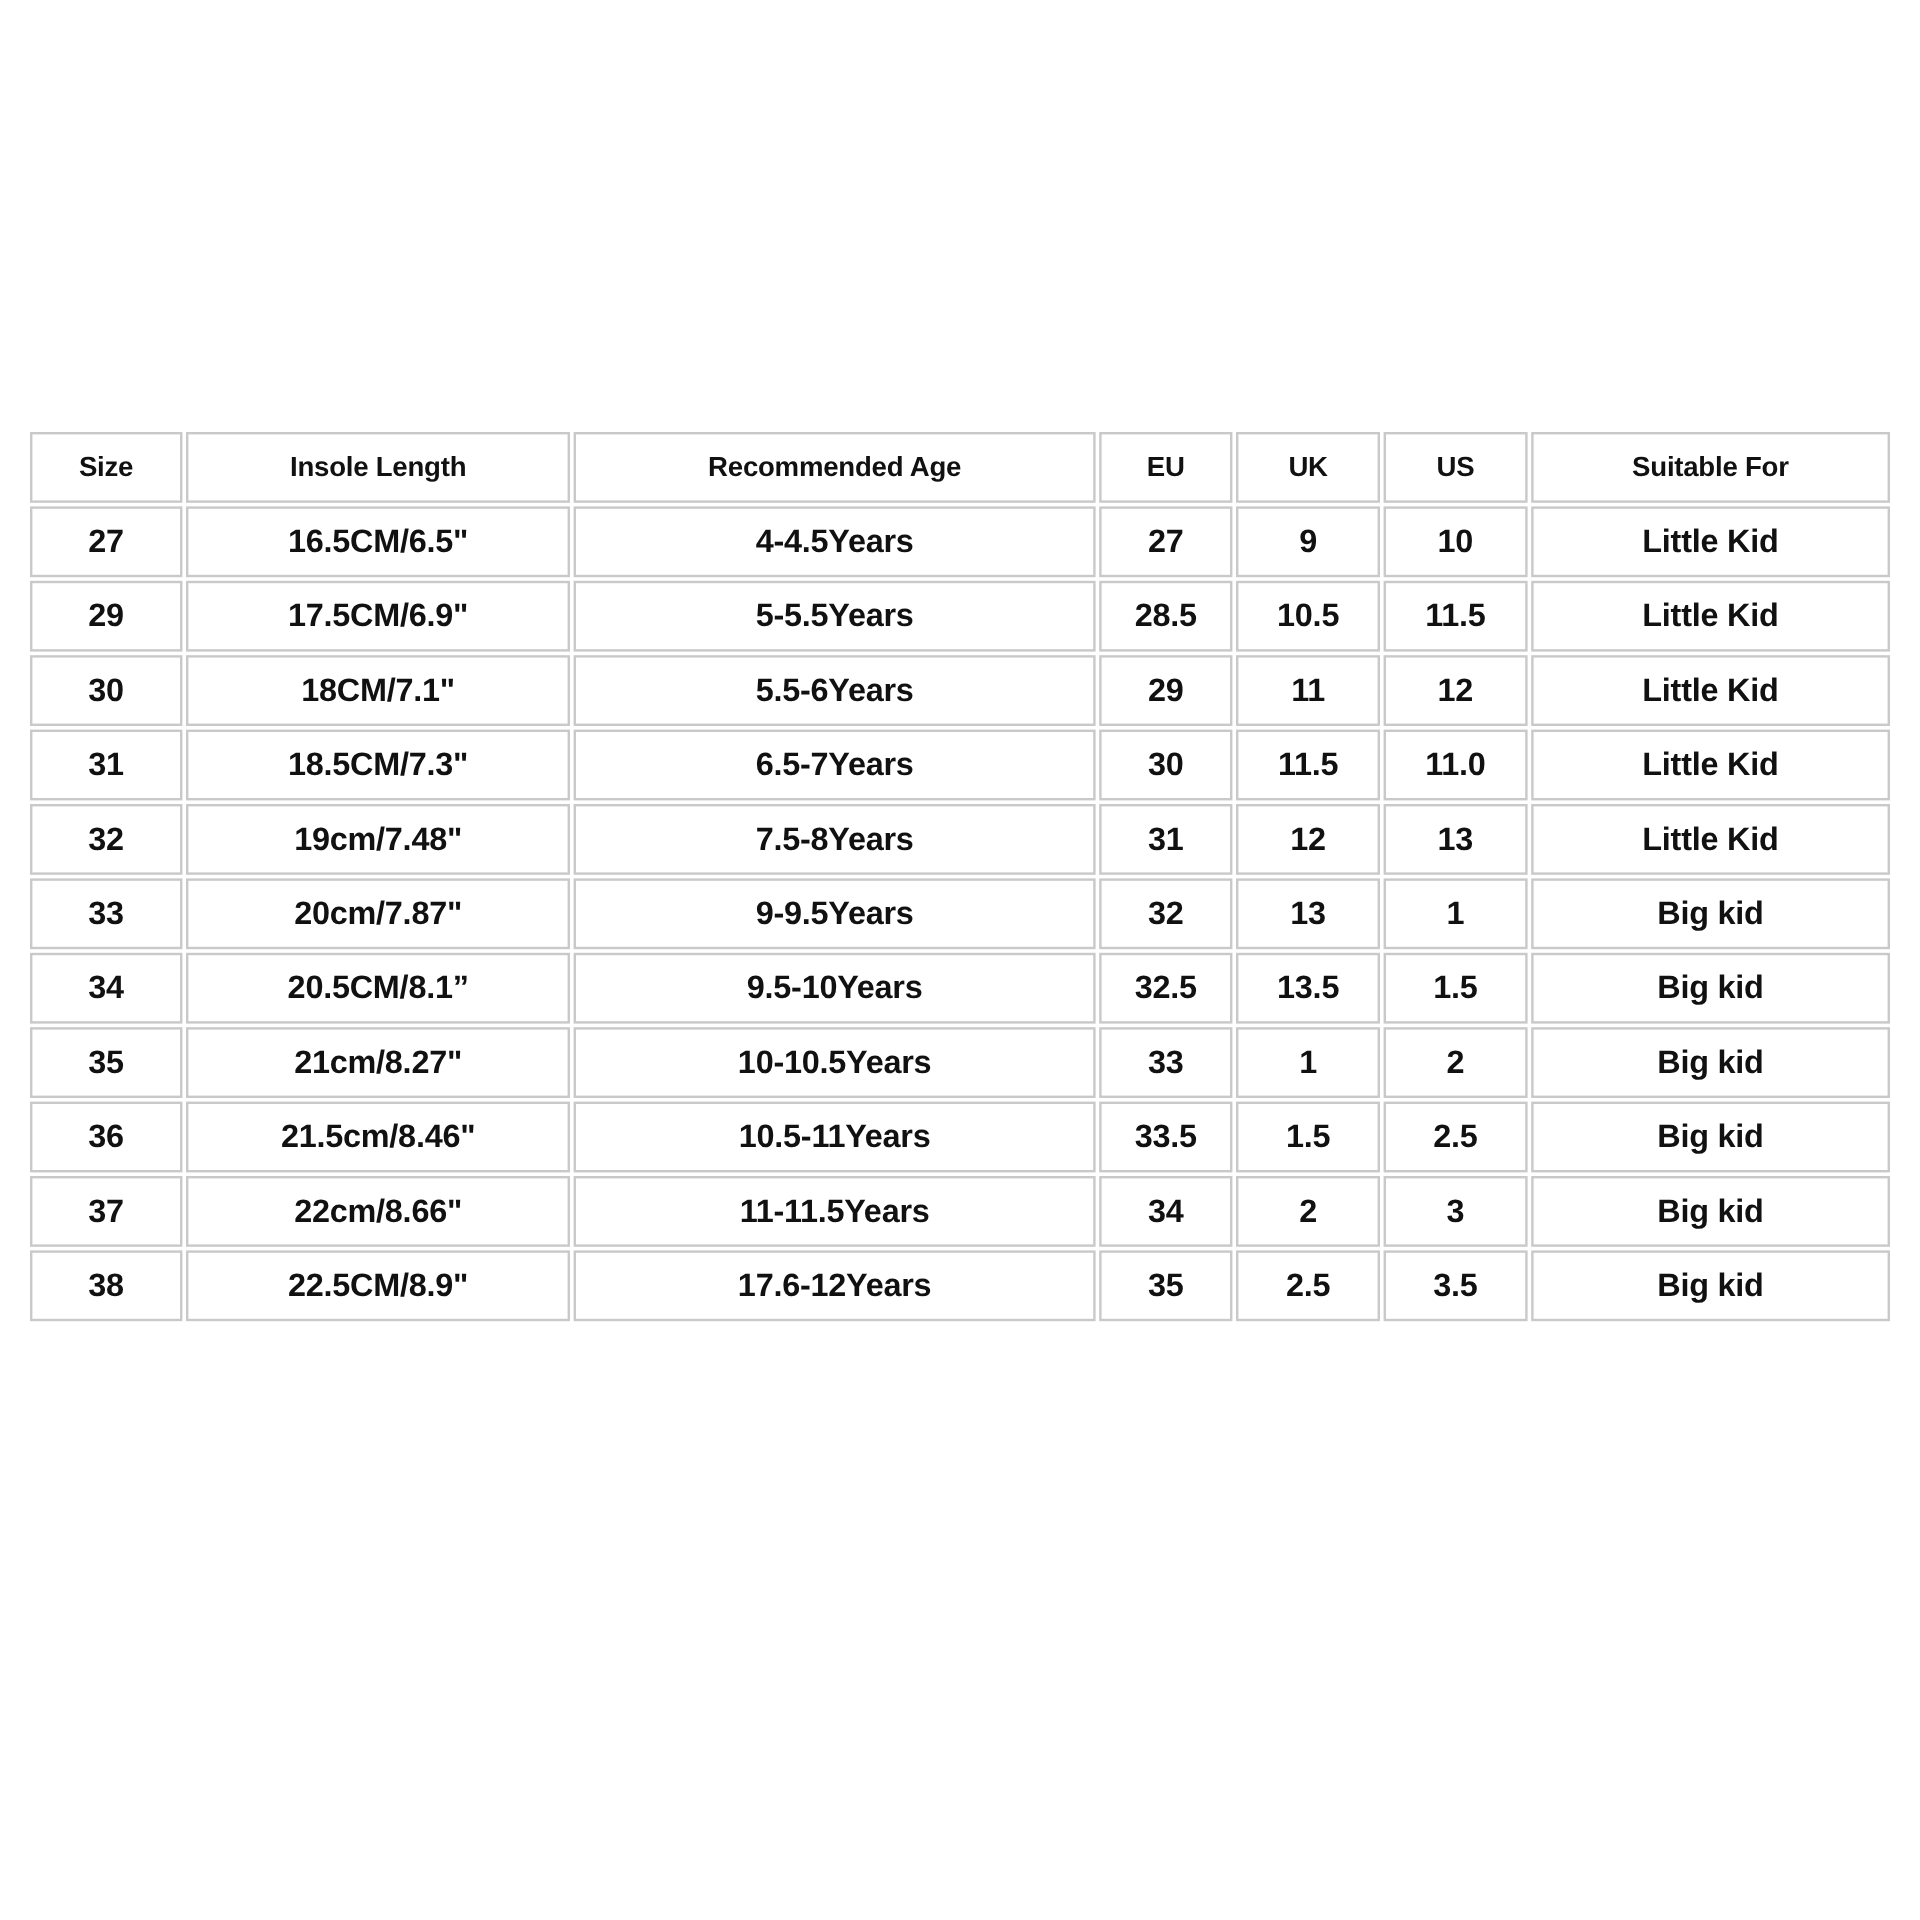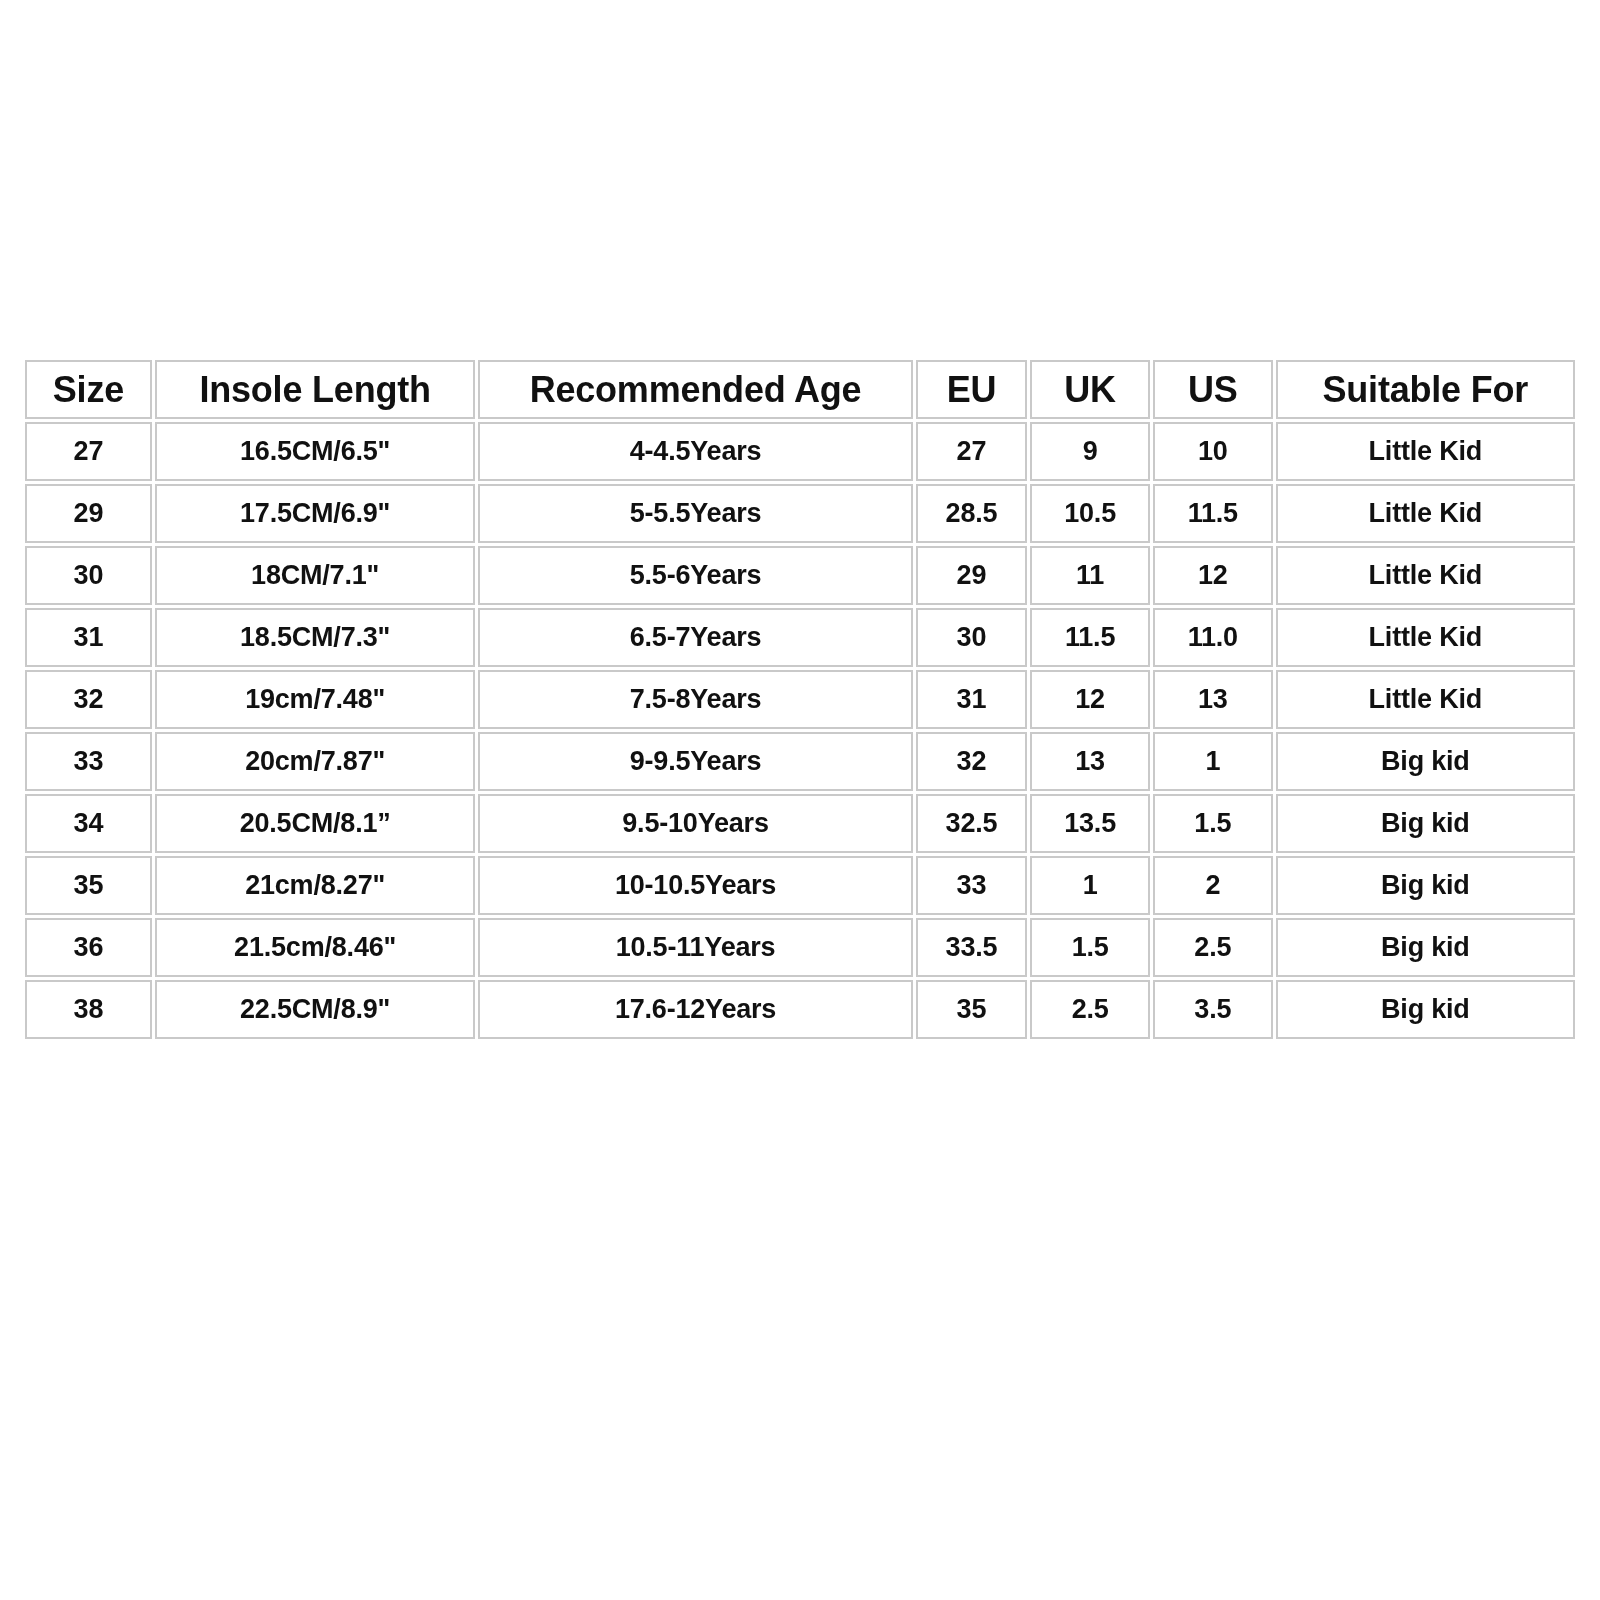--- a/index.html
+++ b/index.html
@@ -35,21 +35,21 @@
     height: 55px;
     padding: 0 2px;
     font-weight: bold;
     color: #111111;
     font-size: 27px;
     letter-spacing: -0.2px;
     white-space: nowrap;
     overflow: hidden;
   }
   table.size-chart th {
-    font-size: 36px;
+    font-size: 23px;
   }
   
   col.c-size  { width: 125px; }
   col.c-insole{ width: 316px; }
   col.c-age   { width: 428px; }
   col.c-eu    { width: 110px; }
   col.c-uk    { width: 118px; }
   col.c-us    { width: 118px; }
   col.c-suit  { width: 295px; }
 </style>
@@ -154,20 +154,29 @@
         <tr>
           <td>36</td>
           <td>21.5cm/8.46"</td>
           <td>10.5-11Years</td>
           <td>33.5</td>
           <td>1.5</td>
           <td>2.5</td>
           <td>Big kid</td>
         </tr>
         <tr>
+          <td>37</td>
+          <td>22cm/8.66"</td>
+          <td>11-11.5Years</td>
+          <td>34</td>
+          <td>2</td>
+          <td>3</td>
+          <td>Big kid</td>
+        </tr>
+        <tr>
           <td>38</td>
           <td>22.5CM/8.9"</td>
           <td>17.6-12Years</td>
           <td>35</td>
           <td>2.5</td>
           <td>3.5</td>
           <td>Big kid</td>
         </tr>
       </tbody>
   </table>

